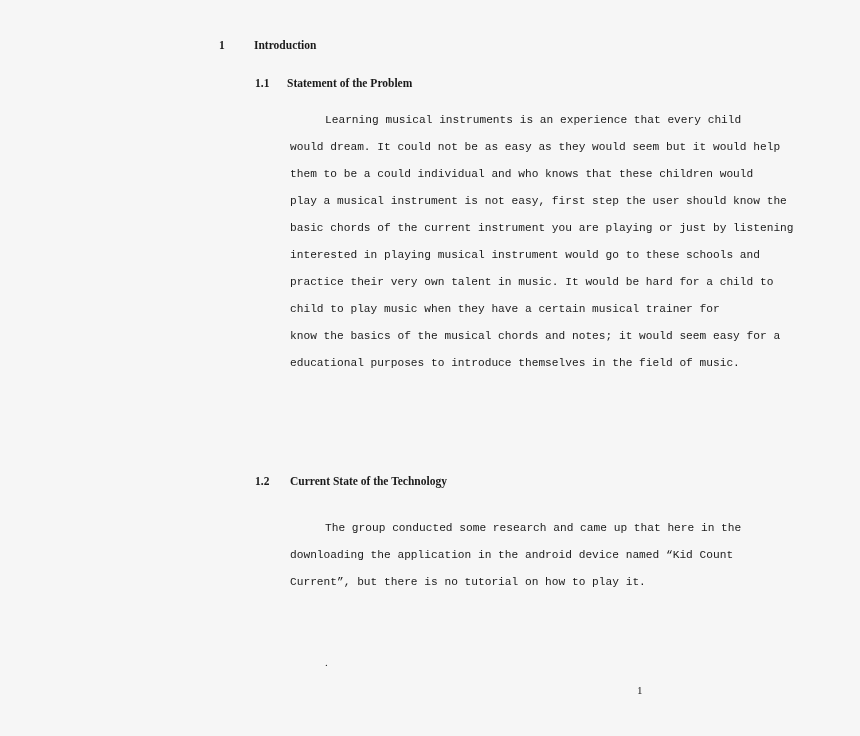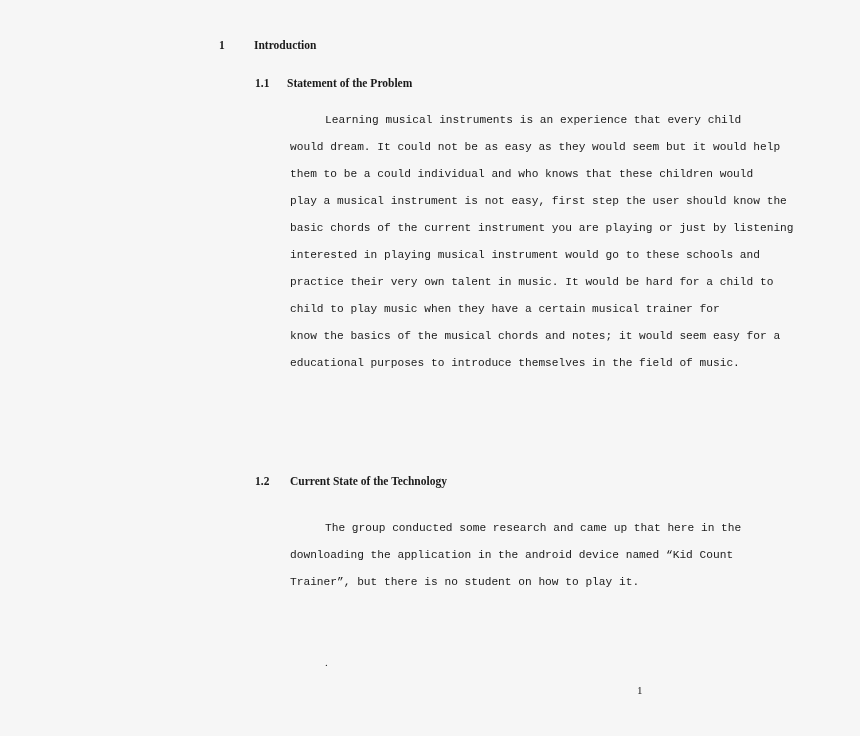--- a/index.html
+++ b/index.html
@@ -92,17 +92,17 @@
 </div>
 
 <div class="heading" style="left:255px; top:475px;">
   <span class="num">1.2</span>
   <span class="title" style="left:35px;">Current State of the Technology</span>
 </div>
 
 <div class="para" style="top:515px;">
   <span class="line first">The group conducted some research and came up that here in the</span>
   <span class="line">downloading the application in the android device named “Kid Count</span>
-  <span class="line last">Trainer”, but there is no student on how to play it.</span>
+  <span class="line last">Current”, but there is no tutorial on how to play it.</span>
 </div>
 
 <span class="dot">.</span>
 <span class="page-num">1</span>
 
 </body></html>

